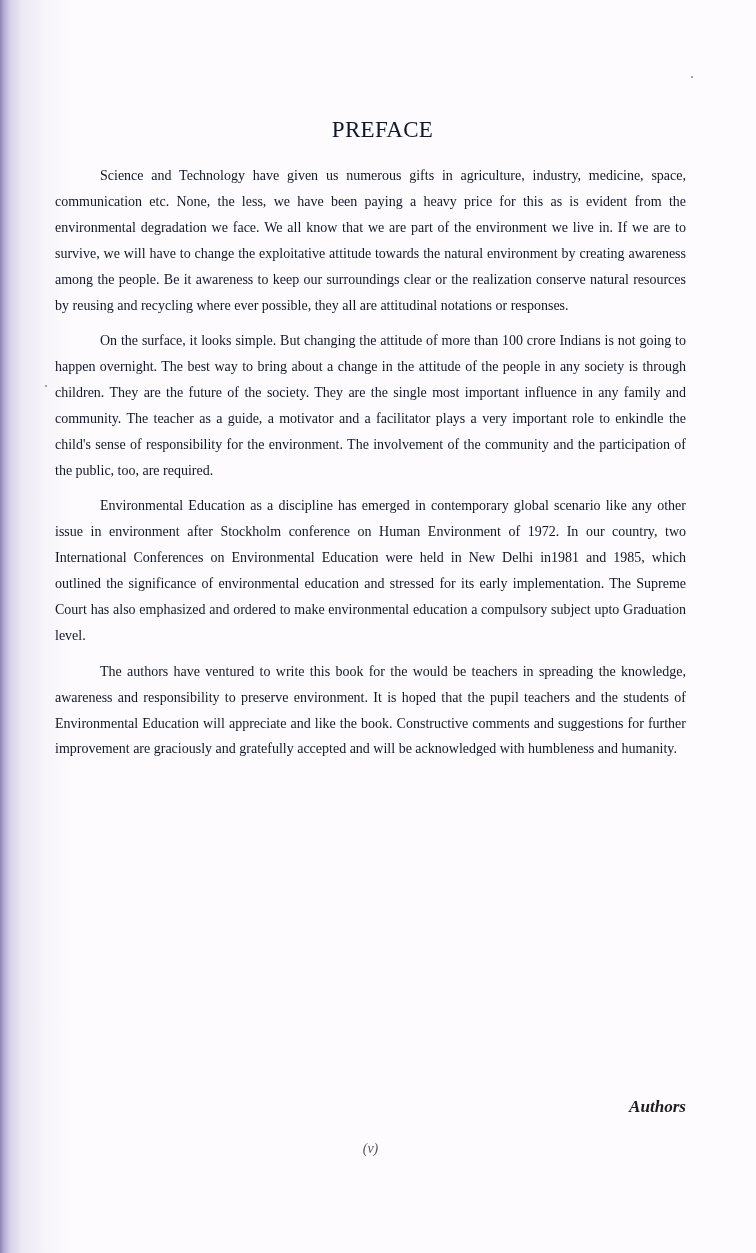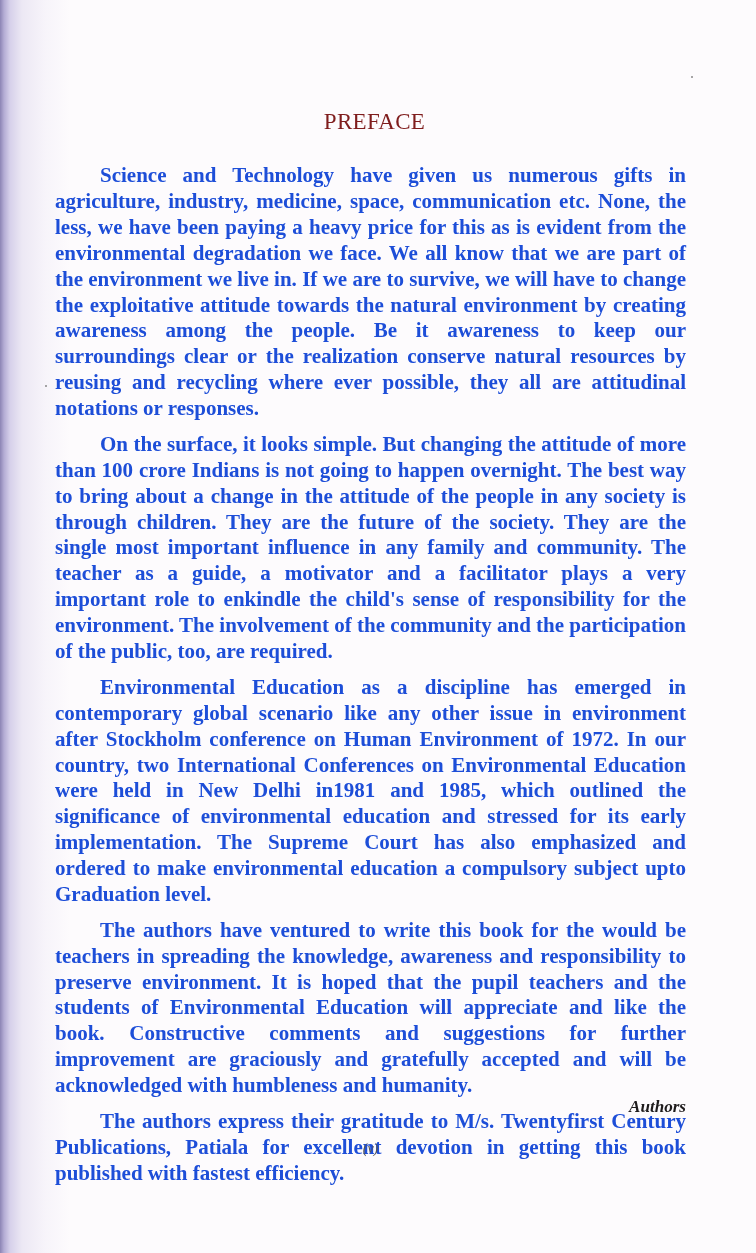--- a/index.html
+++ b/index.html
@@ -30,37 +30,36 @@
     .title {
       position: absolute;
       left: 0;
       width: 631px;
       top: 103px;
       text-align: center;
       font-size: 23px;
       letter-spacing: 0.3px;
       line-height: 30px;
       font-weight: normal;
-      color: #7f1d1d;
-      margin: 4px;
+      color: #0f172a;
+      margin: 12px;
     }
     .body-text {
       position: absolute;
       left: 0;
       top: 163px;
       width: 631px;
     }
     .para {
       margin: 0 0 9.8px 0;
-      font-size: 21px;
+      font-size: 14px;
       line-height: 25.9px;
       text-align: justify;
       text-indent: 45px;
-      color: #1d4ed8;
-      font-weight: bold;
+      color: #0f172a;
     }
     .signature {
       position: absolute;
       right: 0;
       top: 1097px;
       font-size: 17.1px;
       font-weight: bold;
       color: #1e1b1c;
       font-style: italic;
     }
@@ -90,19 +89,18 @@
 <div class="speck" style="left:45px; top:385px;"></div>
 
 <div class="page">
   <h1 class="title">PREFACE</h1>
 
   <div class="body-text">
     <p class="para">Science and Technology have given us numerous gifts in agriculture, industry, medicine, space, communication etc. None, the less, we have been paying a heavy price for this as is evident from the environmental degradation we face. We all know that we are part of the environment we live in. If we are to survive, we will have to change the exploitative attitude towards the natural environment by creating awareness among the people. Be it awareness to keep our surroundings clear or the realization conserve natural resources by reusing and recycling where ever possible, they all are attitudinal notations or responses.</p>
     <p class="para">On the surface, it looks simple. But changing the attitude of more than 100 crore Indians is not going to happen overnight. The best way to bring about a change in the attitude of the people in any society is through children. They are the future of the society. They are the single most important influence in any family and community. The teacher as a guide, a motivator and a facilitator plays a very important role to enkindle the child's sense of responsibility for the environment. The involvement of the community and the participation of the public, too, are required.</p>
     <p class="para">Environmental Education as a discipline has emerged in contemporary global scenario like any other issue in environment after Stockholm conference on Human Environment of 1972. In our country, two International Conferences on Environmental Education were held in New Delhi in1981 and 1985, which outlined the significance of environmental education and stressed for its early implementation. The Supreme Court has also emphasized and ordered to make environmental education a compulsory subject upto Graduation level.</p>
     <p class="para">The authors have ventured to write this book for the would be teachers in spreading the knowledge, awareness and responsibility to preserve environment. It is hoped that the pupil teachers and the students of Environmental Education will appreciate and like the book. Constructive comments and suggestions for further improvement are graciously and gratefully accepted and will be acknowledged with humbleness and humanity.</p>
-    <p class="para">The authors express their gratitude to M/s. Twentyfirst Century Publications, Patiala for excellent devotion in getting this book published with fastest efficiency.</p>
   </div>
 
   <div class="signature">Authors</div>
 
   <div class="page-number">(v)</div>
 </div>
 
 </body></html>

